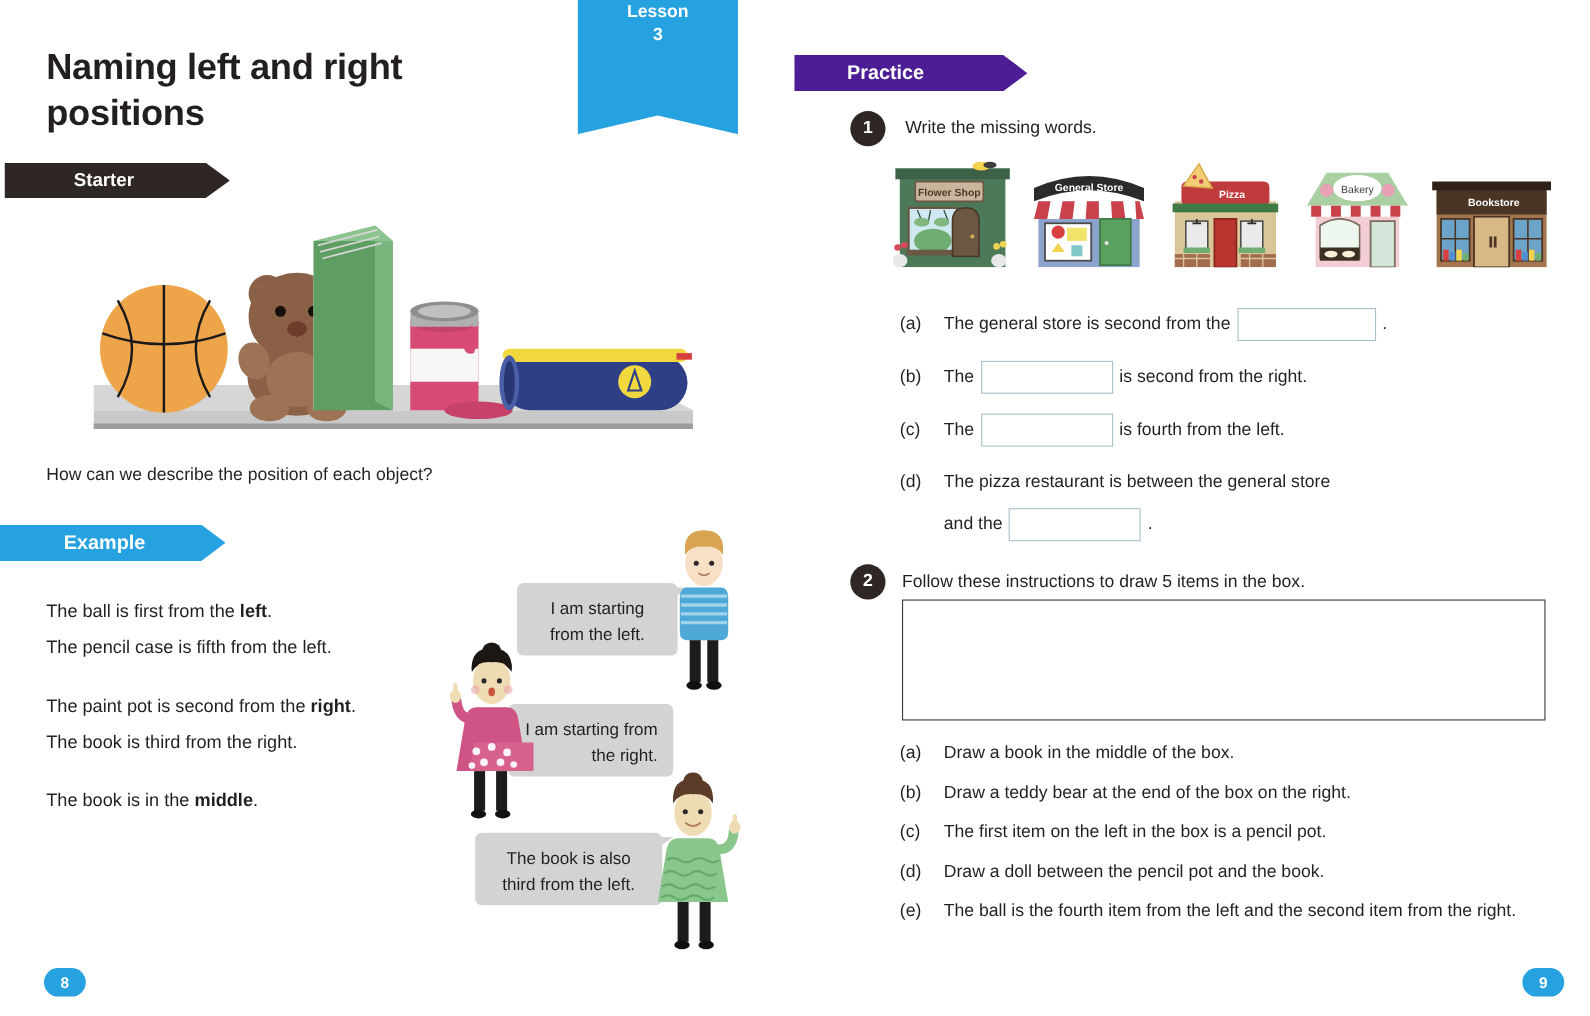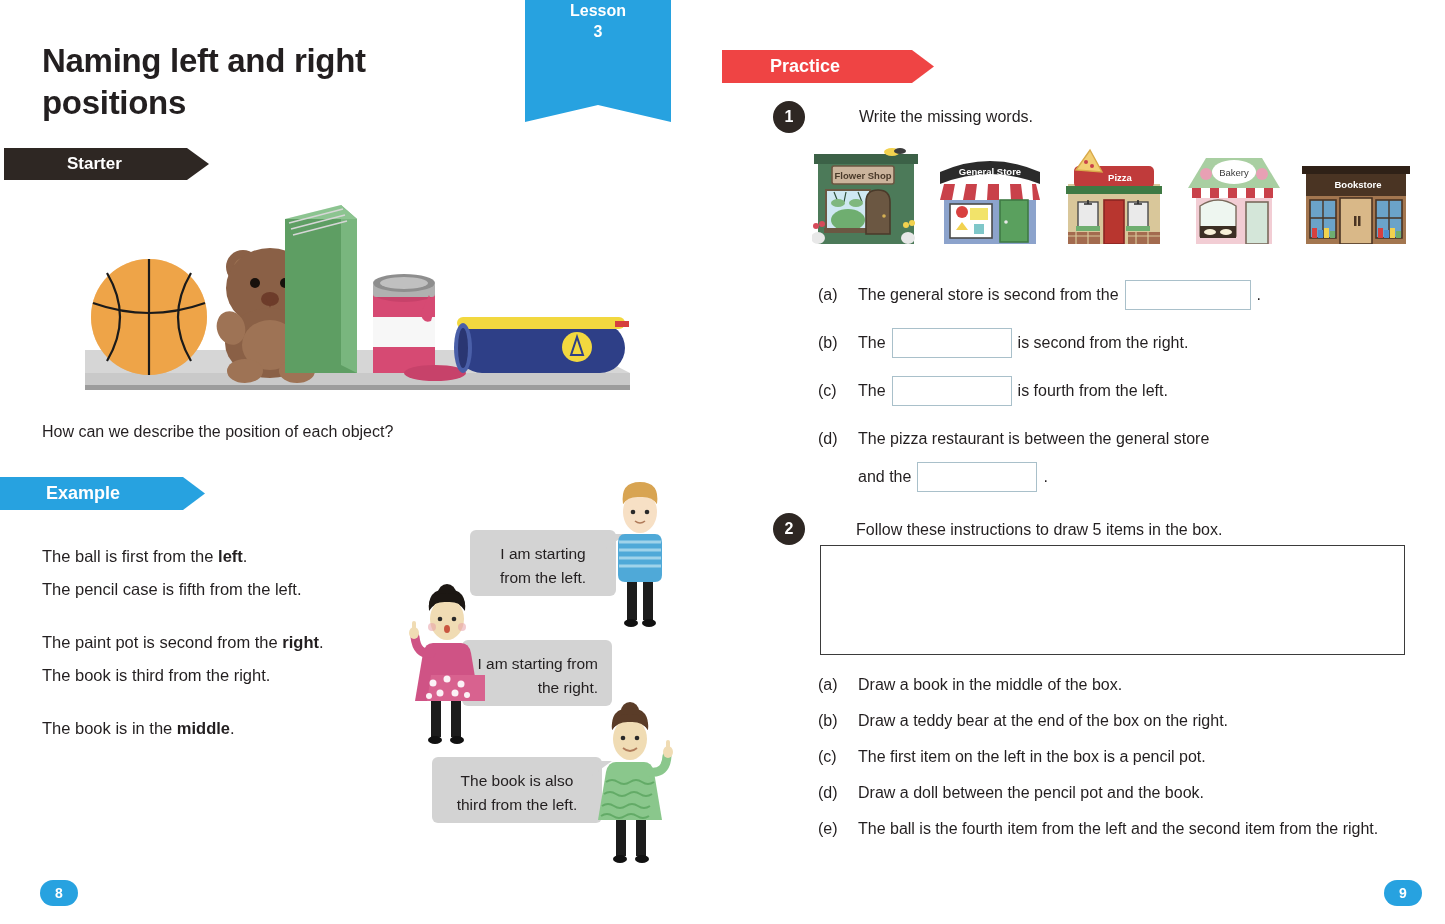--- a/index.html
+++ b/index.html
@@ -40,26 +40,26 @@
     clip-path: polygon(0 0, 183px 0, 205px 50%, 183px 100%, 0 100%);
     color: #ffffff; font-size: 17px; font-weight: bold;
     display: flex; align-items: center; padding-left: 63px;
   }
   
   .example-banner {
     position: absolute; left: 0px; top: 477px; width: 205px; height: 33px;
     background: #27a2e0;
     clip-path: polygon(0 0, 183px 0, 205px 50%, 183px 100%, 0 100%);
     color: #ffffff; font-size: 18px; font-weight: bold;
-    display: flex; align-items: center; padding-left: 46px;
+    display: flex; align-items: center; padding-left: 58px;
   }
   
   .practice-banner {
     position: absolute; left: 722px; top: 50px; width: 212px; height: 33px;
-    background: #ef4444;
+    background: #4c1d95;
     clip-path: polygon(0 0, 190px 0, 212px 50%, 190px 100%, 0 100%);
     color: #ffffff; font-size: 18px; font-weight: bold;
     display: flex; align-items: center; padding-left: 48px;
   }
 
   .starter-question {
     position: absolute; left: 42px; top: 423px;
     font-size: 16px; color: #231f20;
   }
 
@@ -94,21 +94,21 @@
 
   
   .qnum {
     position: absolute; width: 32px; height: 32px; border-radius: 50%;
     background: #2e2723; color: #fff; font-size: 16px; font-weight: bold;
     display: flex; align-items: center; justify-content: center;
   }
   .q1num { left: 773px; top: 101px; }
   .q2num { left: 773px; top: 513px; }
 
-  .qtext { position: absolute; font-size: 16px; color: #231f20; margin-left: 36px; }
+  .qtext { position: absolute; font-size: 16px; color: #231f20; }
   .q1text { left: 823px; top: 108px; }
   .q2text { left: 820px; top: 521px; }
 
   .shops-row {
     position: absolute; left: 812px; top: 148px; width: 600px; height: 100px;
     display: flex; justify-content: space-between; align-items: flex-end;
   }
 
   .qa-list { position: absolute; left: 818px; top: 278px; width: 600px; }
   .qa-row {

